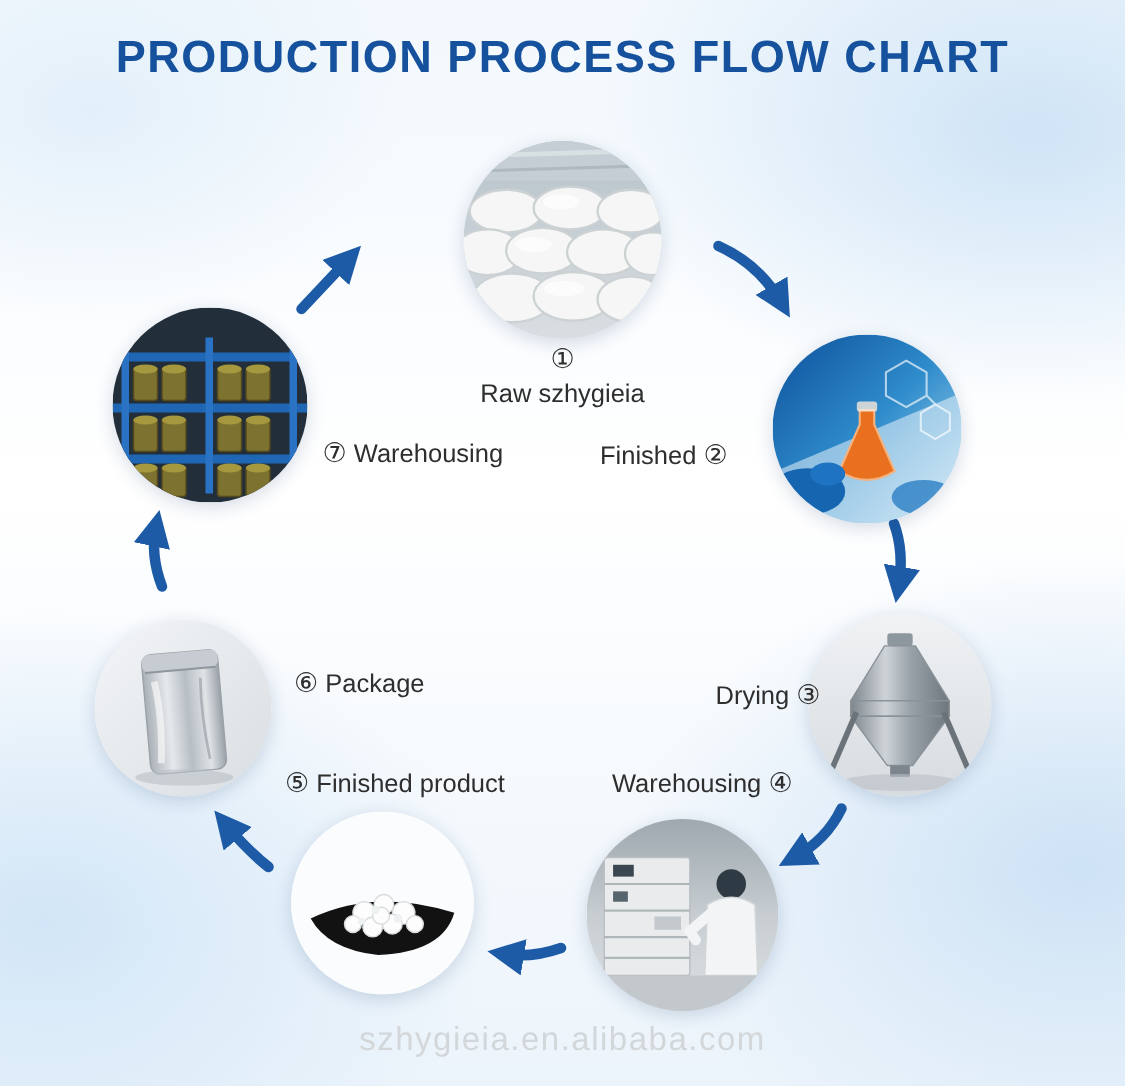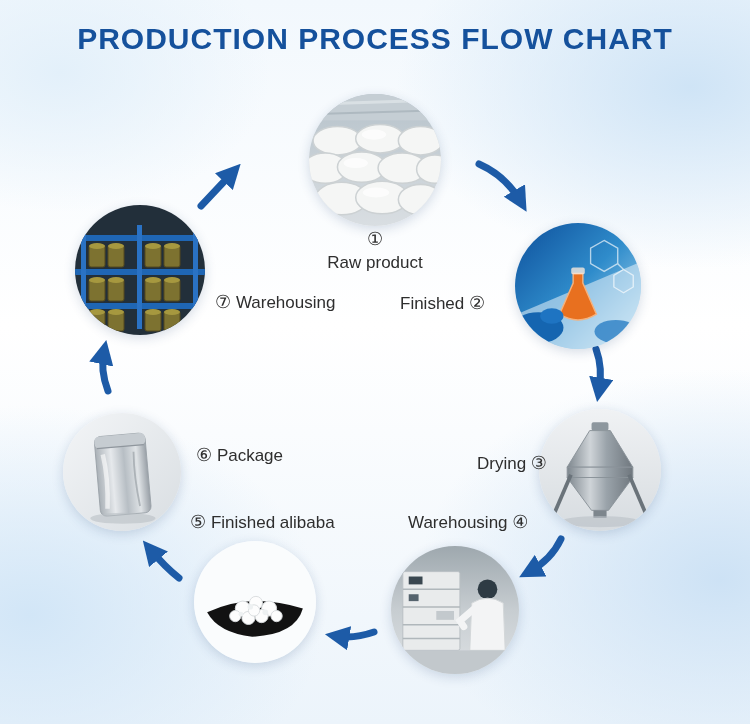--- a/index.html
+++ b/index.html
@@ -133,21 +133,21 @@
       </g>
       <g fill="#ffffff" opacity="0.7">
         <ellipse cx="64" cy="40" rx="12" ry="5"></ellipse>
           <ellipse cx="46" cy="68" rx="12" ry="5"></ellipse>
           <ellipse cx="66" cy="97" rx="13" ry="5"></ellipse>
       </g>
     </svg>
   </div>
   <div class="step-label label-1">
     <span class="num">①</span>
-    <span>Raw product</span>
+    <span>Raw szhygieia</span>
   </div>
 
   <div class="circle-photo c2">
     <svg viewBox="0 0 130 130">
       <defs>
         <linearGradient id="sy-bg" x1="0" y1="0" x2="1" y2="1">
           <stop offset="0" stop-color="#0d4f9b"></stop>
             <stop offset="0.5" stop-color="#2f8ccb"></stop>
             <stop offset="1" stop-color="#bfe2f4"></stop>
         </linearGradient>
@@ -250,21 +250,21 @@
       </g>
       <g fill="#eef1f2">
         <circle cx="60" cy="70" r="3"></circle>
           <circle cx="76" cy="76" r="3"></circle>
           <circle cx="50" cy="78" r="2.5"></circle>
       </g>
     </svg>
   </div>
   <div class="step-label label-5">
     <span class="num">⑤</span>
-    <span>Finished alibaba</span>
+    <span>Finished product</span>
   </div>
 
   <div class="circle-photo c6">
     <svg viewBox="0 0 130 130">
       <defs>
         <linearGradient id="pk-bg" x1="0" y1="0" x2="1" y2="1">
           <stop offset="0" stop-color="#f3f5f7"></stop>
             <stop offset="1" stop-color="#d9dee2"></stop>
         </linearGradient>
         <linearGradient id="silver" x1="0" y1="0" x2="1" y2="0">
@@ -334,14 +334,15 @@
             <ellipse cx="97" cy="107" rx="8" ry="3"></ellipse>
         </g>
       </g>
     </svg>
   </div>
   <div class="step-label label-7">
     <span class="num">⑦</span>
     <span>Warehousing</span>
   </div>
 
+  <div class="watermark">szhygieia.en.alibaba.com</div>
 
 </div>
 
 </body></html>

